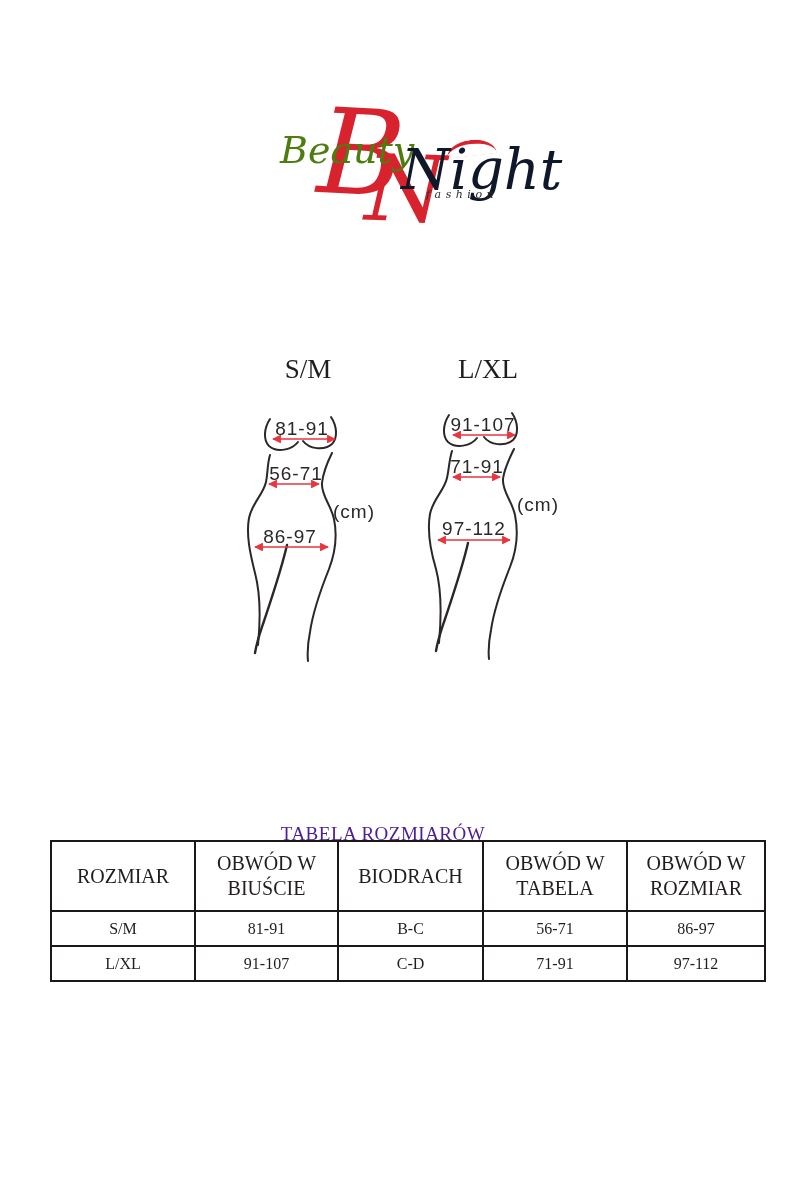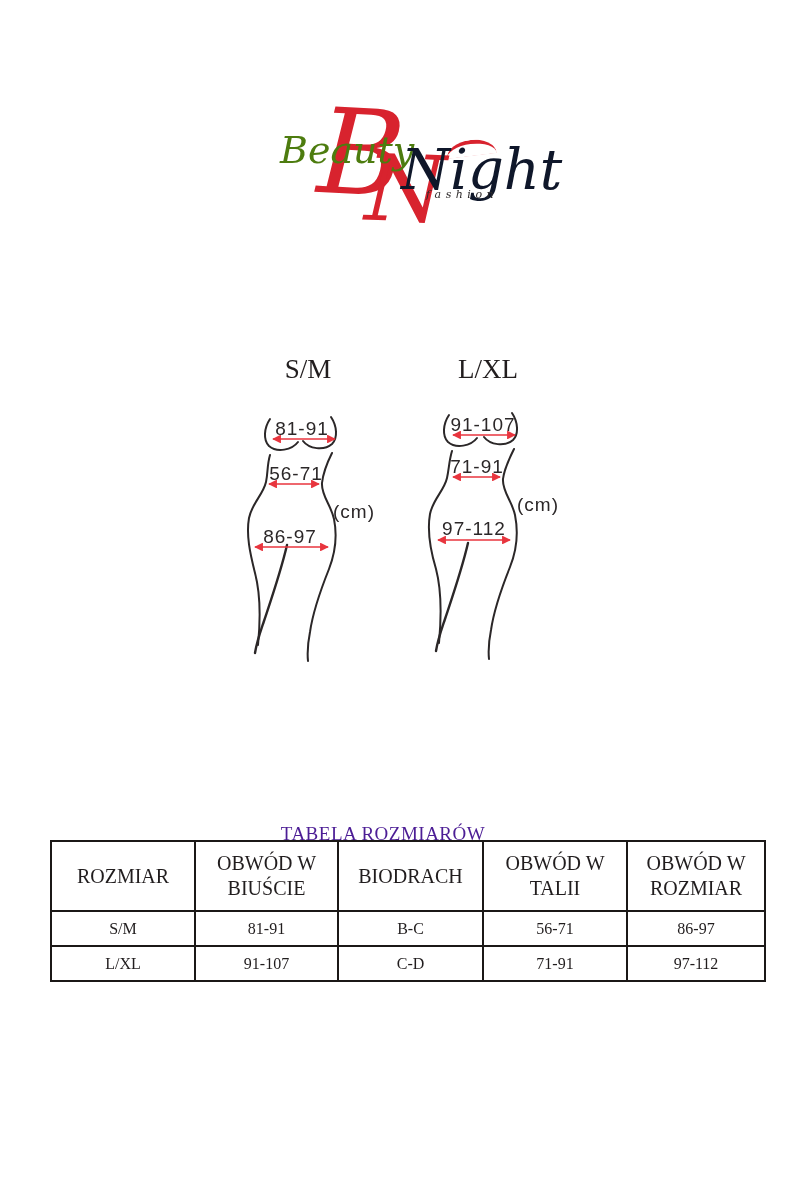--- a/index.html
+++ b/index.html
@@ -194,21 +194,21 @@
         <col style="width:143px">
         <col style="width:145px">
         <col style="width:144px">
         <col style="width:138px">
     </colgroup>
     <thead>
       <tr>
         <th>ROZMIAR</th>
         <th>OBWÓD W BIUŚCIE</th>
         <th>BIODRACH</th>
-        <th>OBWÓD W TALII</th>
+        <th>OBWÓD W TABELA</th>
         <th>OBWÓD W ROZMIAR</th>
       </tr>
     </thead>
     <tbody>
       <tr>
         <td>S/M</td>
         <td>81-91</td>
         <td>B-C</td>
         <td>56-71</td>
         <td>86-97</td>

